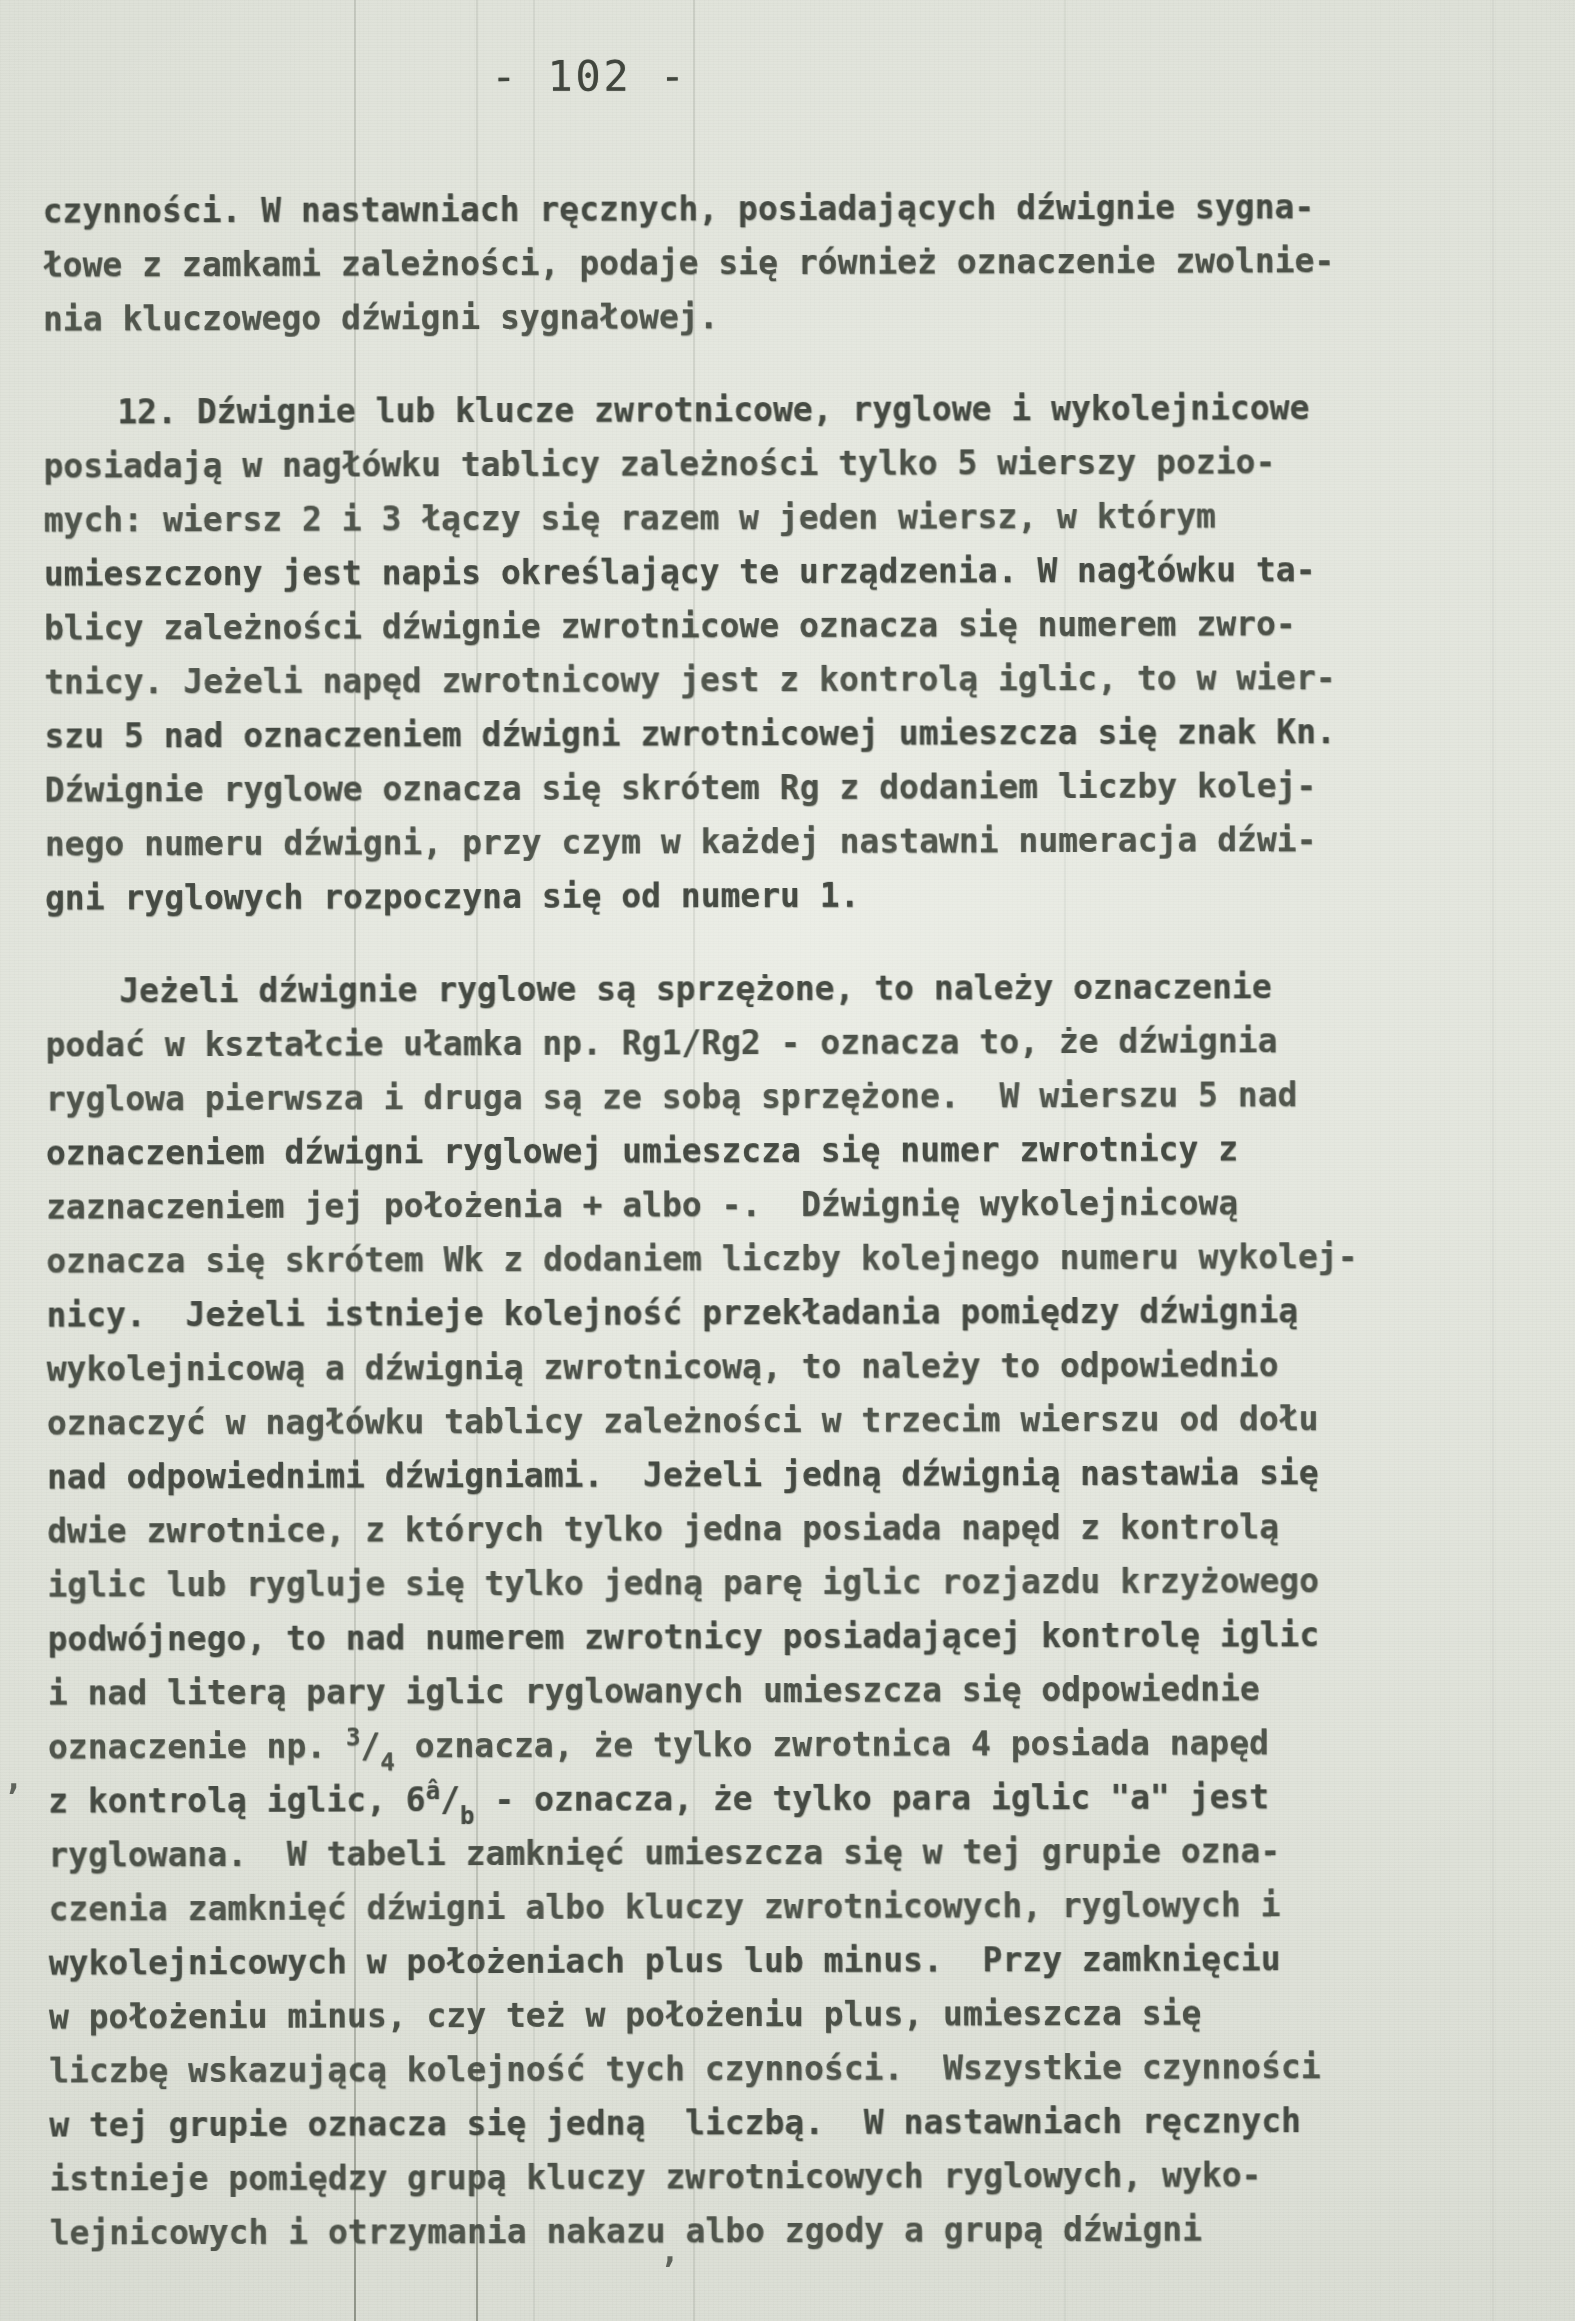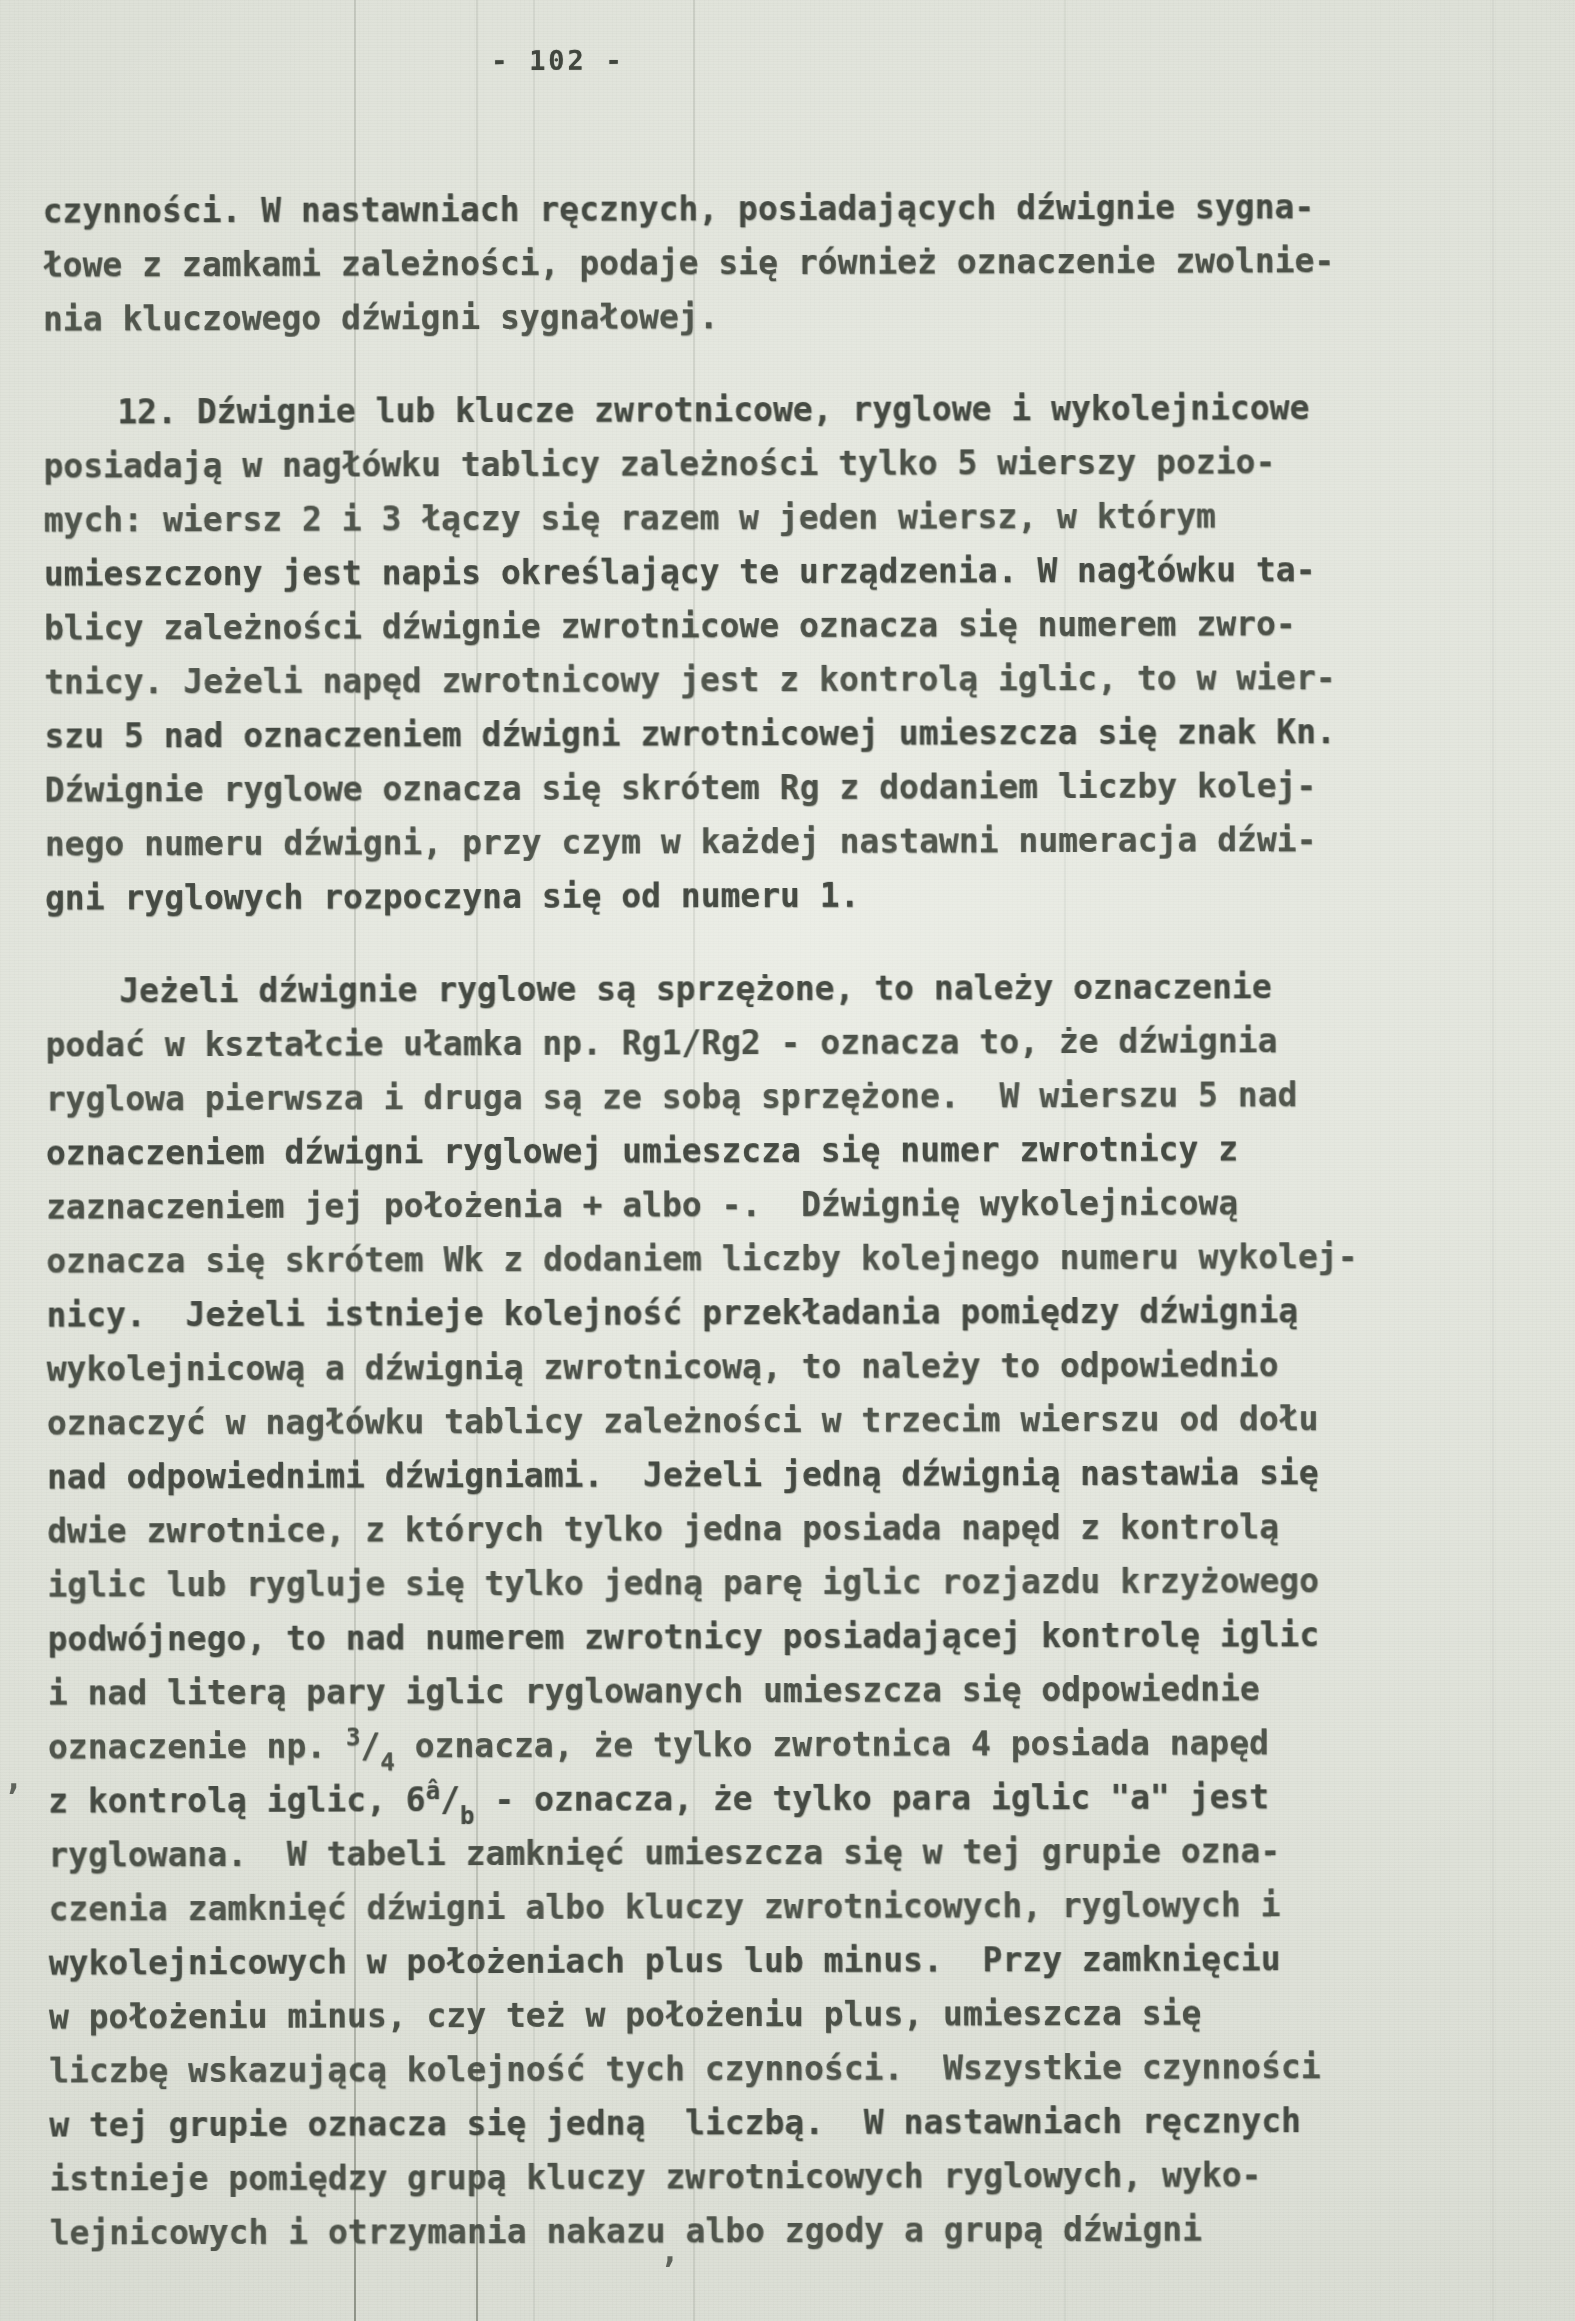--- a/index.html
+++ b/index.html
@@ -49,24 +49,24 @@
   .c6 { left: 1492px; background: rgba(102,108,96,0.06); }
 
   .content {
     position: absolute;
     inset: 0;
     transform: rotate(-0.2deg);
   }
 
   .page-number {
     position: absolute;
-    top: 44px;
+    top: 51px;
     left: 495px;
-    font-size: 27px;
-    font-weight: 700;
+    font-size: 42px;
+    font-weight: 400;
     letter-spacing: 2.8px;
     text-shadow: 0 0 0.9px rgba(62,68,56,0.55);
   }
 
   .text-block {
     position: absolute;
     top: 182px;
     left: 46px;
     width: 1447px;
     font-size: 33px;

